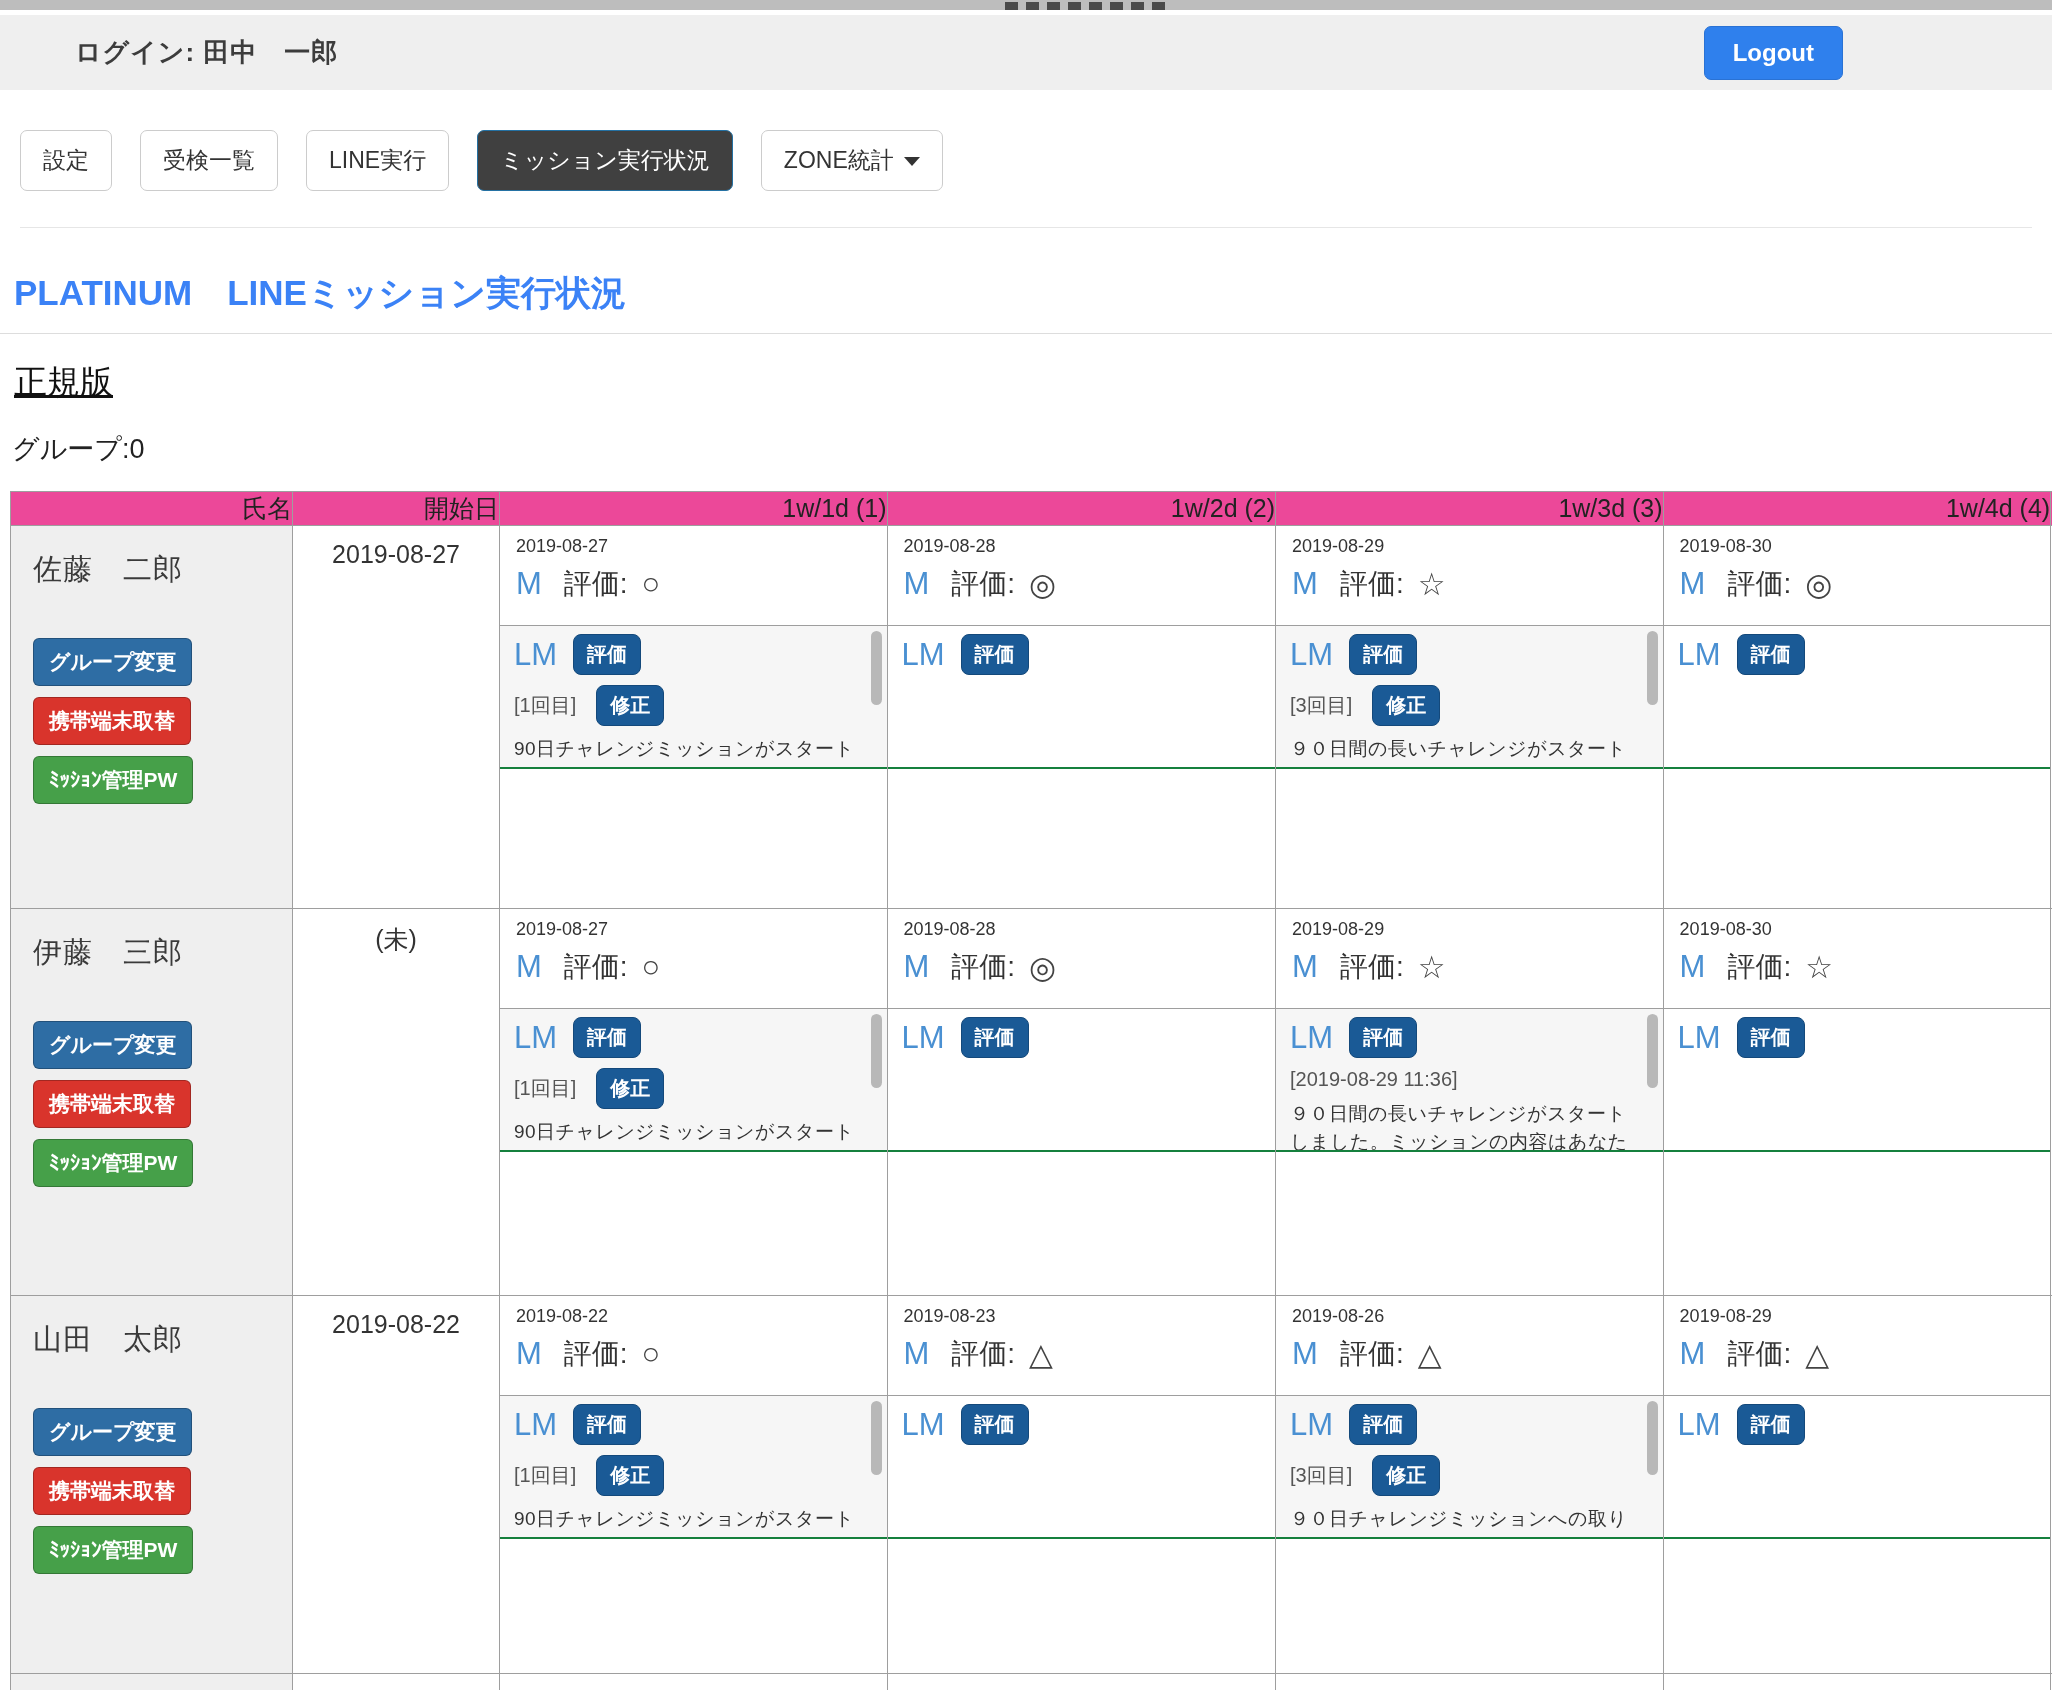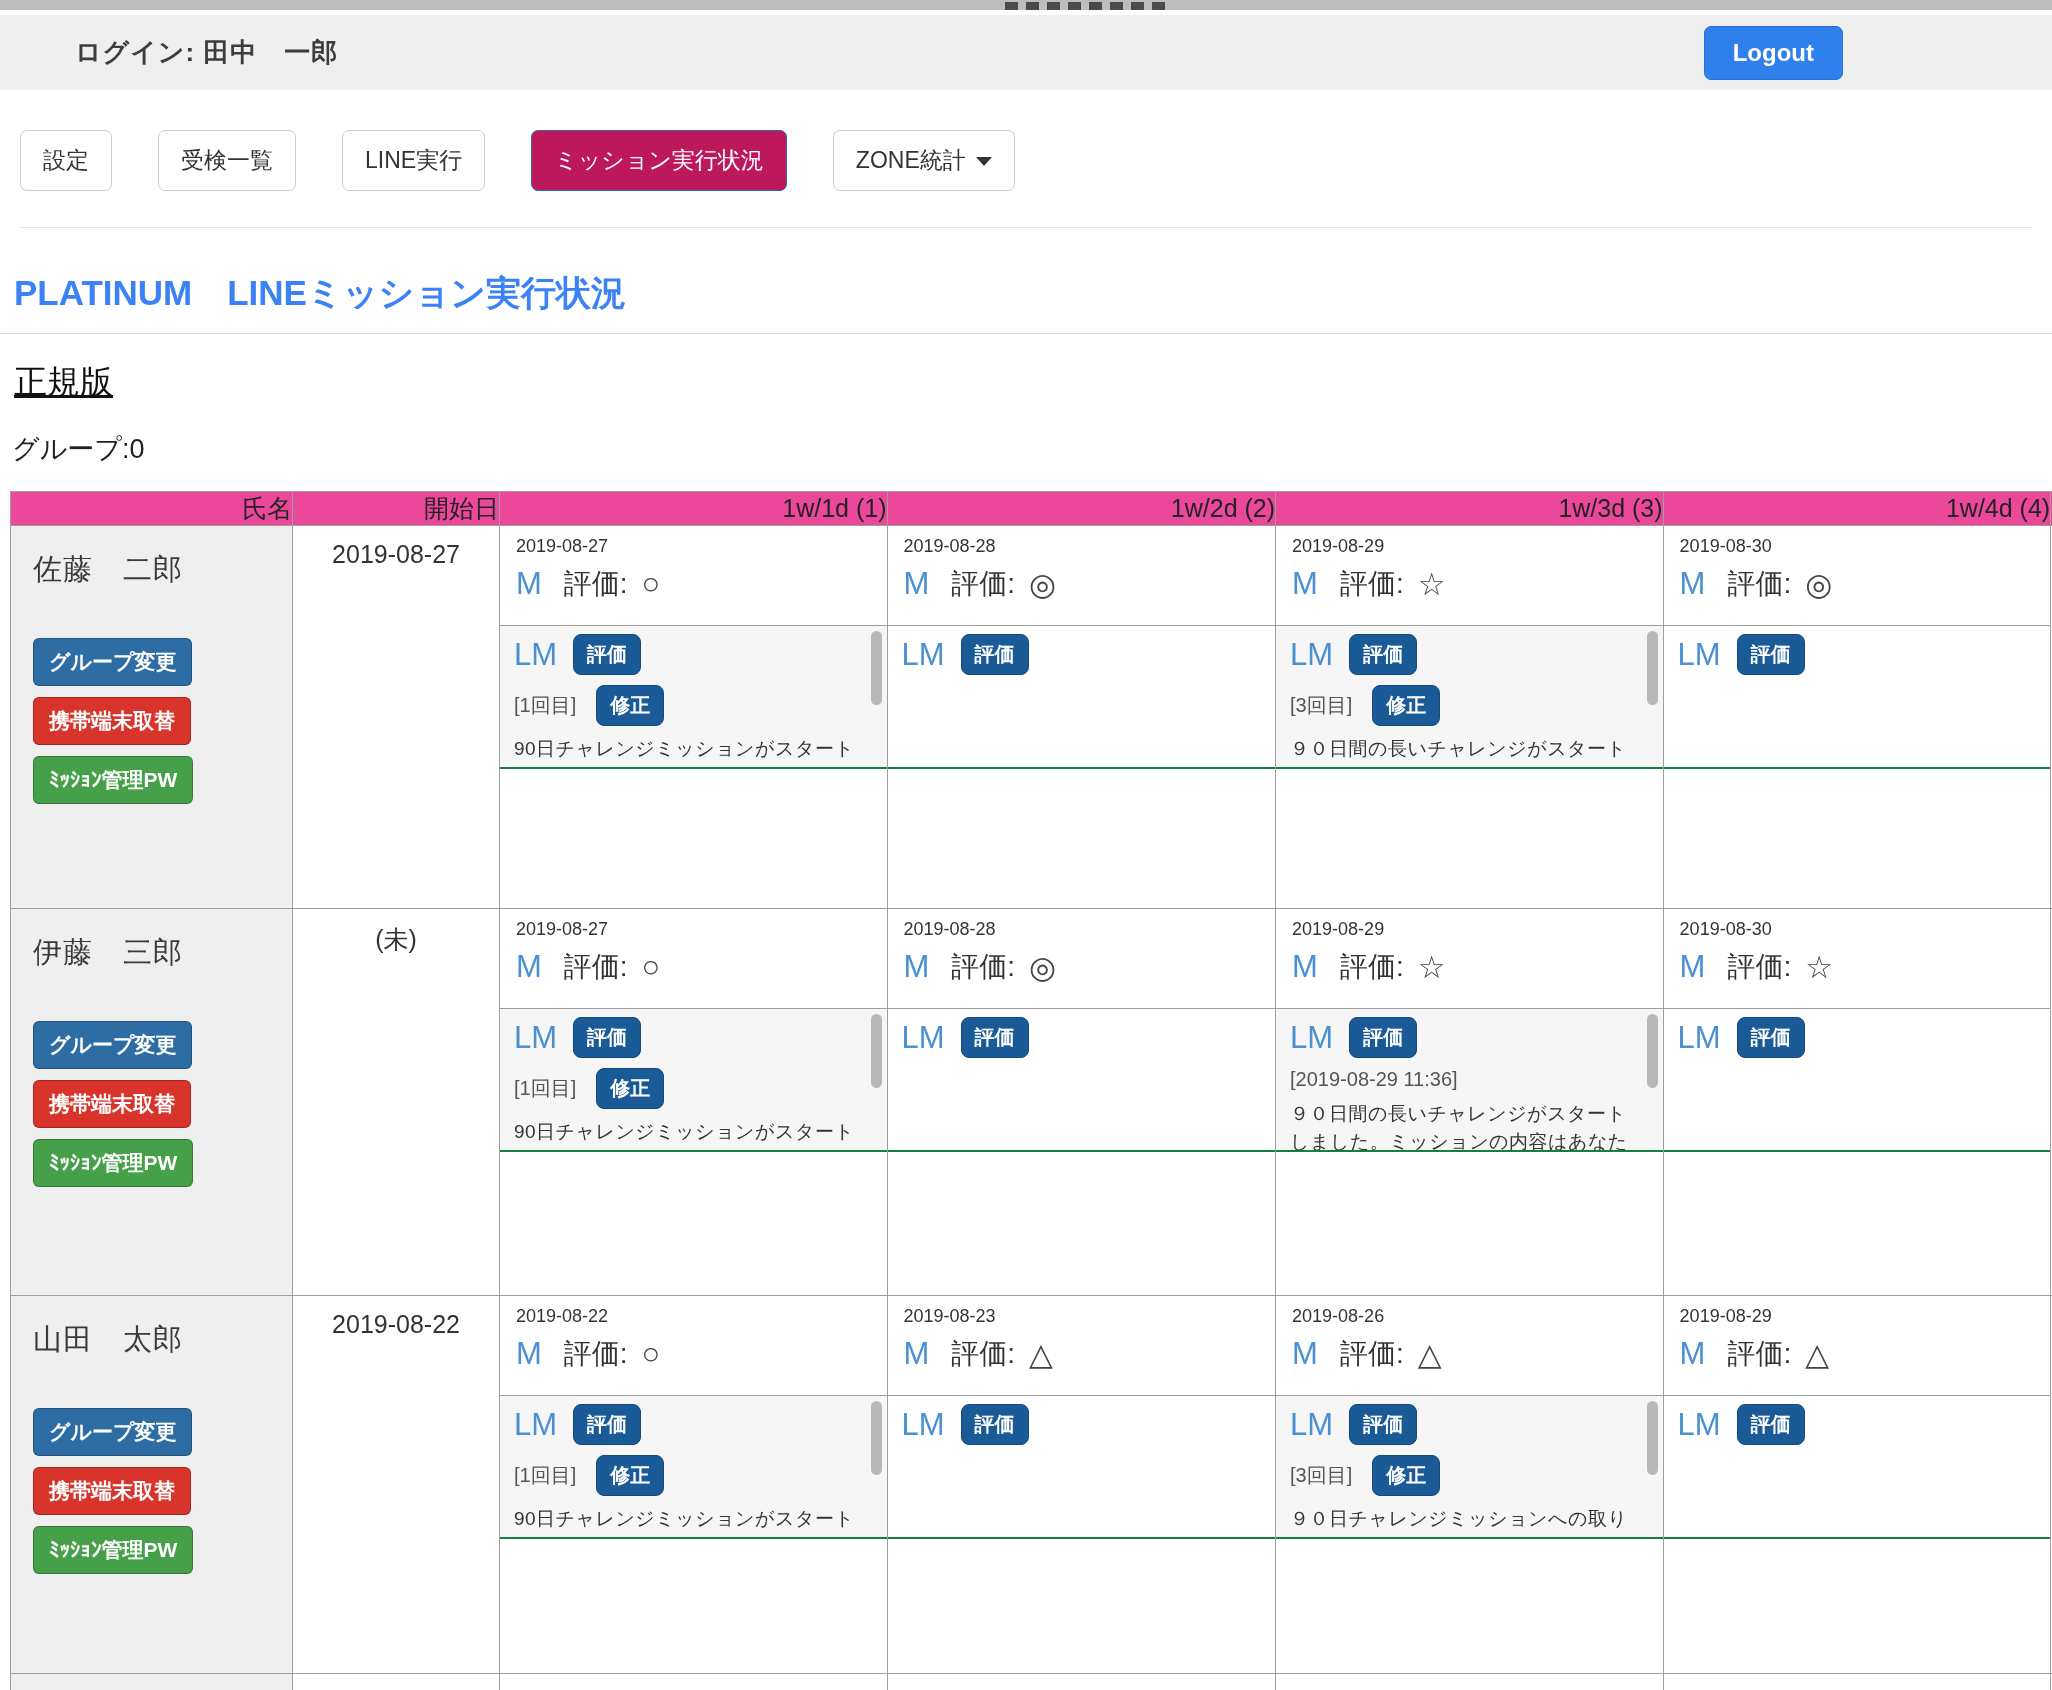--- a/index.html
+++ b/index.html
@@ -23,29 +23,29 @@
   .login-text{ font-size:26px; font-weight:bold; color:#3c3c3c; letter-spacing:1px; }
   .logout-btn{
     margin-left:auto; margin-right:209px;
     background:#2f80ed; border:1px solid #2a72d4; color:#fff;
     font-size:24px; font-weight:bold; border-radius:7px;
     padding:12px 28px; cursor:pointer;
     font-family:"Liberation Sans", sans-serif;
   }
   
   .nav-row{
-    margin:40px 20px 0 20px; display:flex; gap:46px; align-items:flex-start;
+    margin:40px 20px 0 20px; display:flex; gap:28px; align-items:flex-start;
     padding-bottom:36px; border-bottom:1px solid #e6e6e6;
   }
   .nav-btn{
     background:#fff; border:1px solid #ccc; border-radius:7px;
     font-size:23px; color:#333; padding:14px 22px; cursor:pointer;
     font-family:"Liberation Sans", sans-serif; white-space:nowrap;
   }
-  .nav-btn.active{ background:#be185d; border-color:#2471a3; color:#fff; }
+  .nav-btn.active{ background:#404040; border-color:#2471a3; color:#fff; }
   .caret{
     display:inline-block; margin-left:10px; vertical-align:middle;
     width:0; height:0; border-left:8px solid transparent;
     border-right:8px solid transparent; border-top:9px solid #333;
   }
   
   .page-title{ margin:42px 0 0 14px; font-size:35px; font-weight:bold; color:#3b82f6; }
   .title-hr{ border:none; border-top:1px solid #ddd; margin-top:16px; }
   .version-link{
     display:inline-block; margin:26px 0 0 14px; font-size:33px; color:#111;

